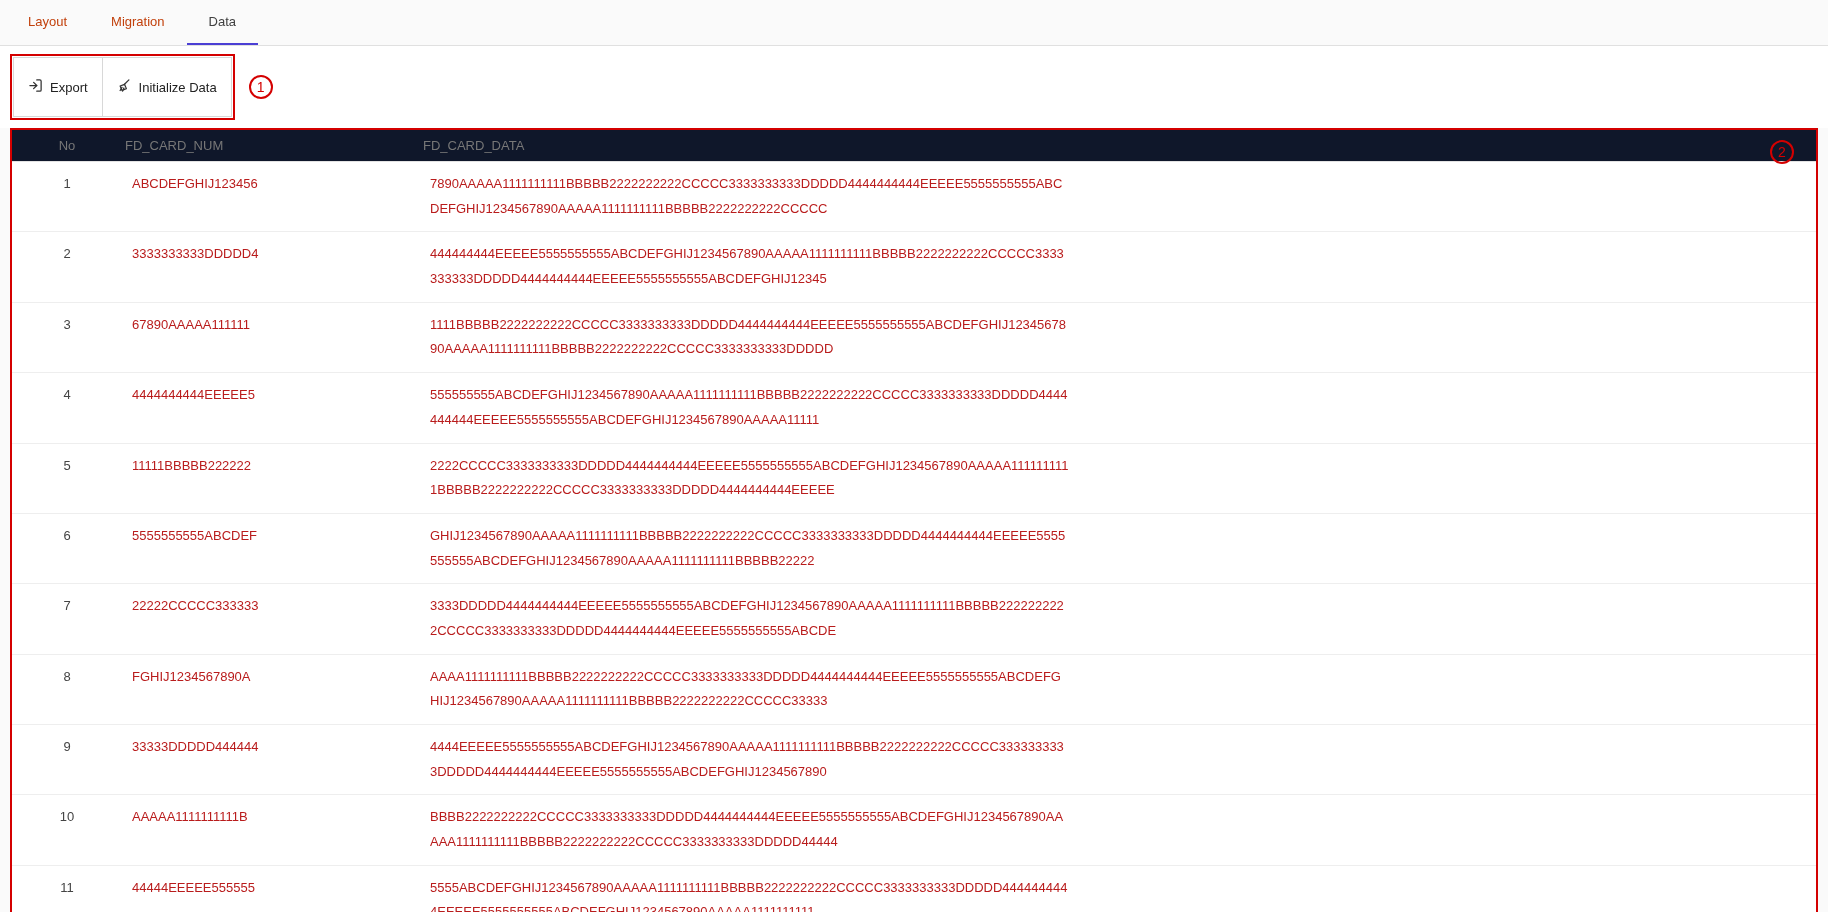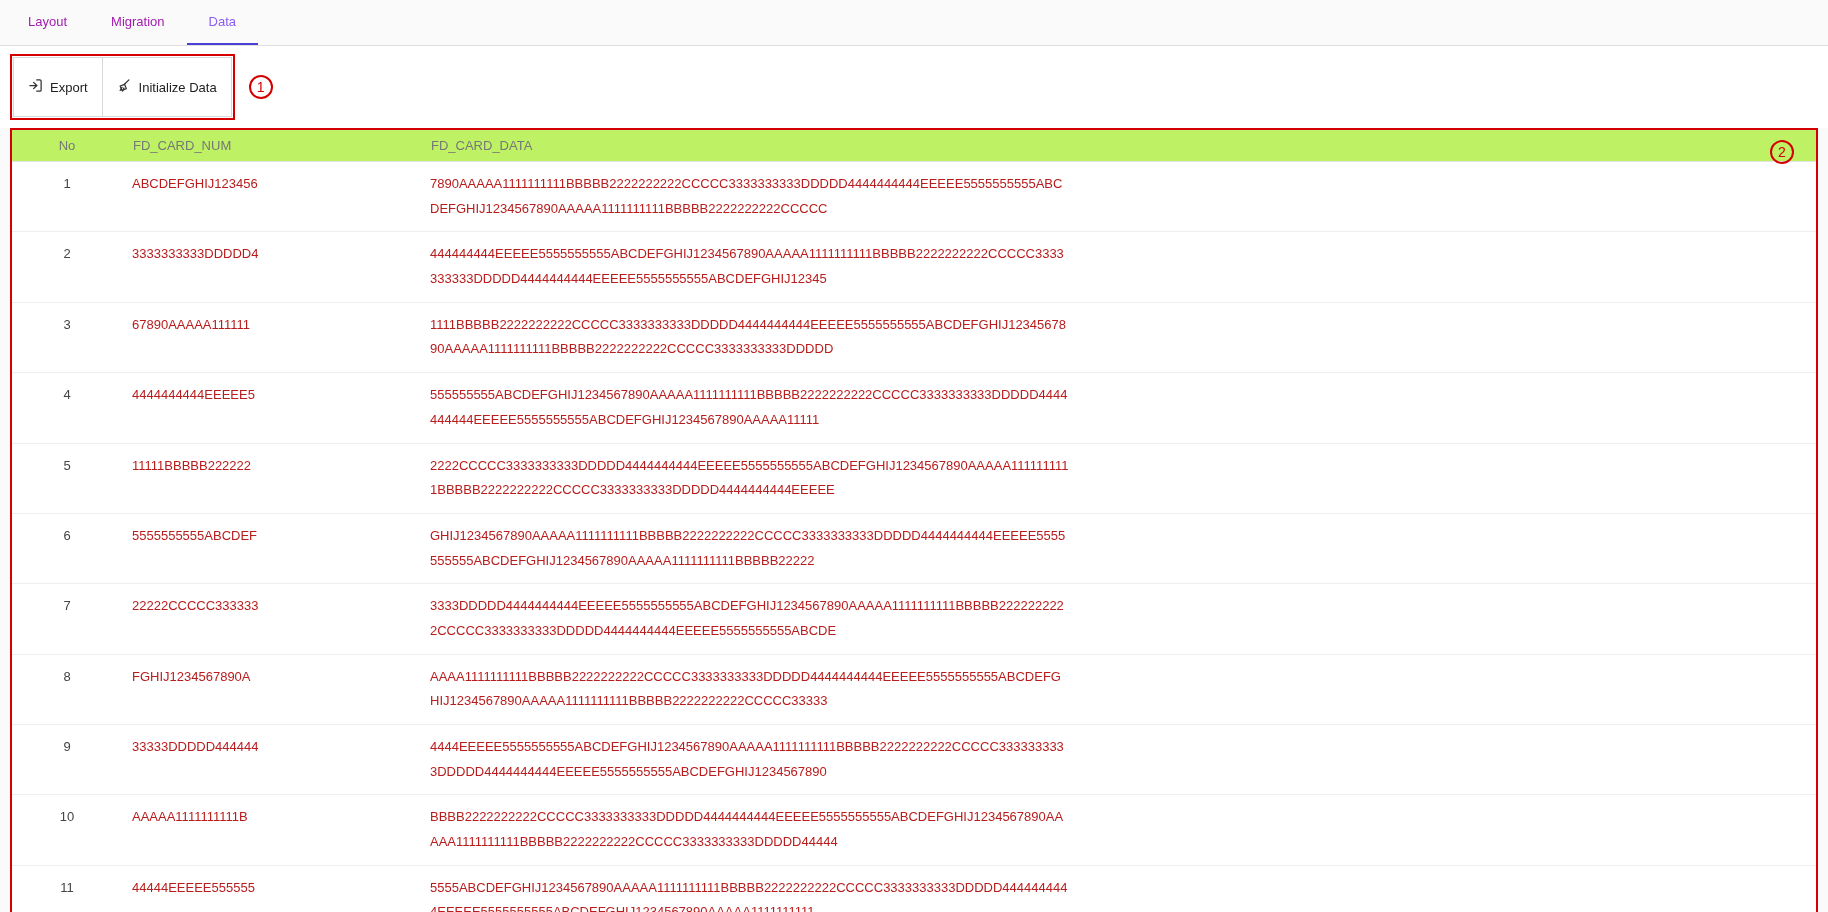--- a/index.html
+++ b/index.html
@@ -13,25 +13,25 @@
     
     .tabs {
       display: flex;
       border-bottom: 1px solid #e0e0e0;
       padding: 0 6px;
       background: #fafafa;
     }
     .tab {
       padding: 14px 22px;
       cursor: pointer;
-      color: #a21caf;
+      color: #c2410c;
       border-bottom: 2px solid transparent;
     }
     .tab.active {
-      color: #8b5cf6;
+      color: #404040;
       border-bottom: 2px solid #4b3fd4;
       padding-bottom: 12px;
     }
     
     .toolbar {
       display: flex;
       align-items: center;
       padding: 8px 10px;
       gap: 0;
       background: #fff;
@@ -80,23 +80,23 @@
     }
     table {
       width: 100%;
       border-collapse: collapse;
       table-layout: fixed;
     }
     thead th {
       text-align: left;
       font-weight: 400;
       color: #777;
-      background: #bef264;
+      background: #0f172a;
       border-bottom: 1px solid #e3e3e3;
-      padding: 8px 11px;
+      padding: 8px 3px;
     }
     .col-no { width: 110px; text-align: center; }
     .col-num { width: 298px; }
     .col-data { width: 660px; }
     .col-spare { width: auto; }
     tbody td {
       vertical-align: top;
       padding: 10px 10px;
       border-bottom: 1px solid #eee;
       word-wrap: break-word;

